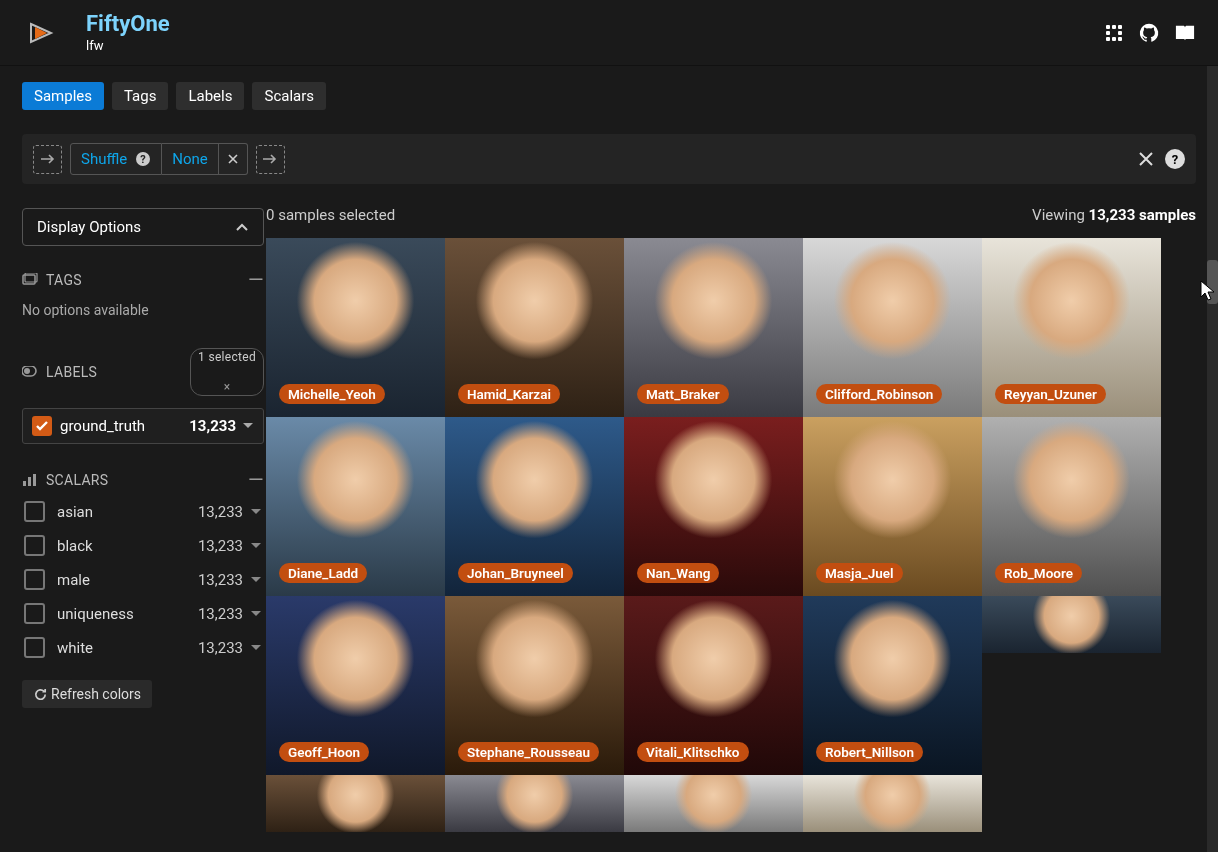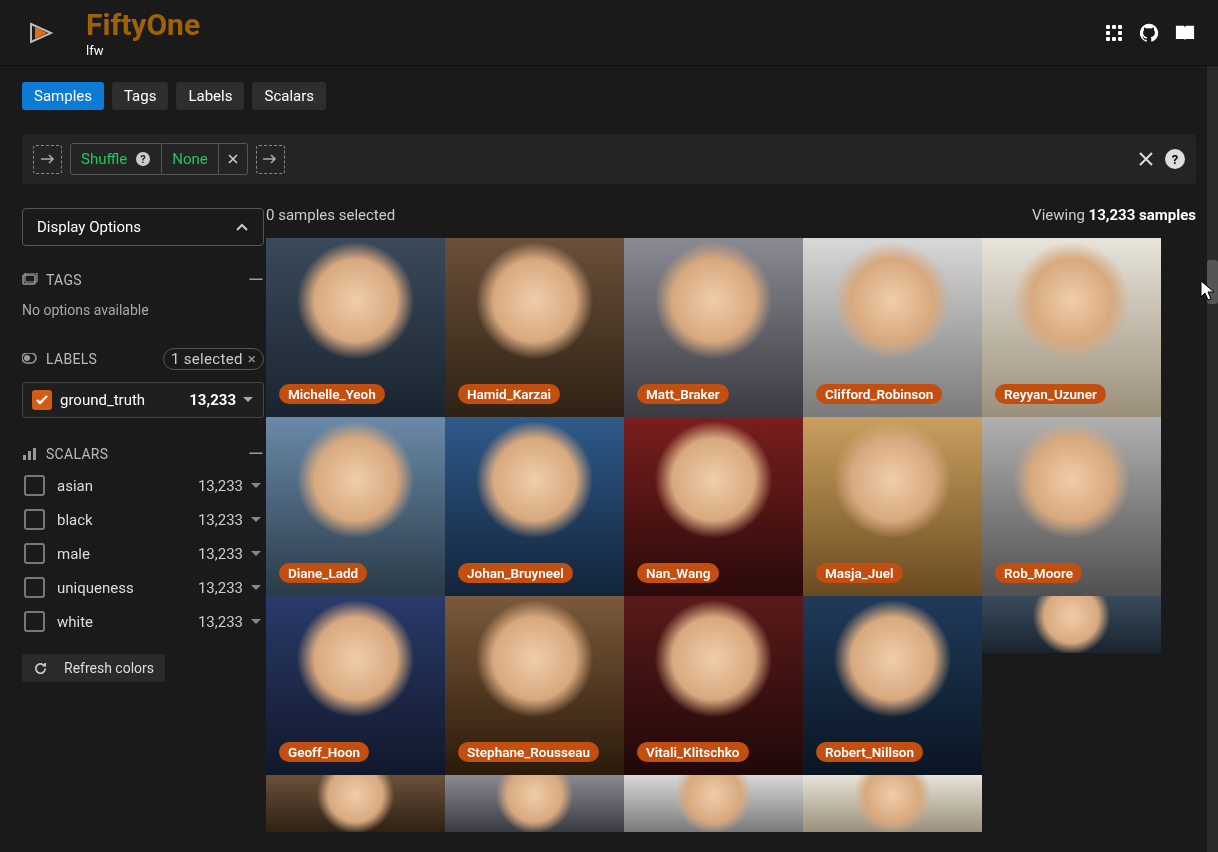--- a/index.html
+++ b/index.html
@@ -13,41 +13,41 @@
     position: relative;
   }
   
   .header {
     height: 66px; display: flex; align-items: center;
     padding: 0 22px 0 22px; border-bottom: 1px solid #111;
     background: #1a1a1a;
   }
   .logo-box { width: 40px; height: 40px; display: flex; align-items:center; justify-content:center; }
   .title-block { margin-left: 24px; display:flex; flex-direction:column; }
-  .app-title { font-size: 30px; font-weight: 700; color: #a16207; line-height: 1.1; }
+  .app-title { font-size: 22px; font-weight: 700; color: #7dd3fc; line-height: 1.1; }
   .app-sub { font-size: 13px; color: #ffffff; margin-top: 2px; }
   .header-right { margin-left: auto; display:flex; gap: 14px; align-items:center; }
   .header-right svg, .header-right .icon { fill:#fff; color:#fff; }
 
   
   .tabs-row { padding: 16px 22px 0 22px; display:flex; gap:8px; }
   .tab { padding:5px 12px; border-radius:3px; background:#2e2e2e; color:#fff; font-size:15px; cursor:pointer; }
   .tab.active { background:#0b7bd6; }
 
   
   .query-bar {
     margin: 24px 22px 0 22px;
     background:#242424; border-radius:4px;
     display:flex; align-items:center; padding:9px 11px; gap:8px;
     position:relative;
   }
   .dashed-box { border:1px dashed #888; width:29px; height:29px; border-radius:3px; display:flex; align-items:center; justify-content:center; color:#aaa; }
   .pill-group { display:flex; }
   .pill {
-    border:1px solid #555; height:32px; display:flex; align-items:center; padding:0 10px; color:#22c55e; font-size:15px;
+    border:1px solid #555; height:32px; display:flex; align-items:center; padding:0 10px; color:#0ea5e9; font-size:15px;
   }
   .pill:first-child { border-radius:3px 0 0 3px; }
   .pill + .pill { border-left:none; }
   .pill:last-child { border-radius:0 3px 3px 0; }
   .pill .q { margin-left:8px; display:inline-flex; align-items:center; }
   .query-right { margin-left:auto; display:flex; gap:10px; align-items:center; }
   .x-close { width:18px; height:18px; color:#ddd; }
   .help-circ { width:20px; height:20px; border-radius:50%; background:#ddd; color:#000; display:flex; align-items:center; justify-content:center; font-weight:700; font-size:13px; }
 
   
@@ -64,21 +64,21 @@
 
   
   .section-hdr {
     margin-top:26px; display:flex; align-items:center; color:#bbb; font-size:14px;
     letter-spacing:0.3px;
   }
   .section-hdr .label { margin-left:8px; }
   .section-hdr .collapse { margin-left:auto; color:#999; font-size:20px; line-height:0.5; }
   .badge {
     margin-left:auto; border:1px solid #555; border-radius:12px; padding:1px 7px;
-    font-size:15px; color:#ccc; display:flex; align-items:center; gap:5px;
+    font-size:12px; color:#ccc; display:flex; align-items:center; gap:16px;flex-direction:column;
   }
   .badge .bx { color:#999; cursor:pointer; }
   .no-opts { margin-top:14px; color:#aaa; font-size:14px; }
 
   
   .gt-row {
     margin-top:12px; border:1px solid #444; border-radius:3px;
     display:flex; align-items:center; padding:7px 9px; background:#1f1f1f;
   }
   .check { width:20px; height:20px; border-radius:3px; background:#d35b16; display:flex; align-items:center; justify-content:center; }
@@ -88,21 +88,21 @@
 
   
   .scalar-row { display:flex; align-items:center; margin-top:13px; padding:0 2px; }
   .sq { width:21px; height:21px; border:2px solid #777; border-radius:3px; }
   .scalar-row .name { margin-left:12px; font-size:15px; color:#ddd; }
   .scalar-row .count { margin-left:auto; color:#ccc; font-size:15px; }
   .scalar-row .caret { margin-left:7px; color:#888; }
 
   .refresh-btn {
     margin-top:22px; background:#2a2a2a; border-radius:3px; padding:6px 11px;
-    display:inline-flex; align-items:center; gap:16px; color:#ddd; font-size:14px;
+    display:inline-flex; align-items:center; gap:3px; color:#ddd; font-size:14px;
     cursor:pointer;
   }
 
   
   .content-top { display:flex; align-items:center; font-size:15px; color:#ccc; margin-bottom:14px; }
   .content-top .right { margin-left:auto; }
   .content-top b { color:#fff; font-weight:700; }
 
   
   .grid { display:grid; grid-template-columns: repeat(5, 179px); gap:0; }

